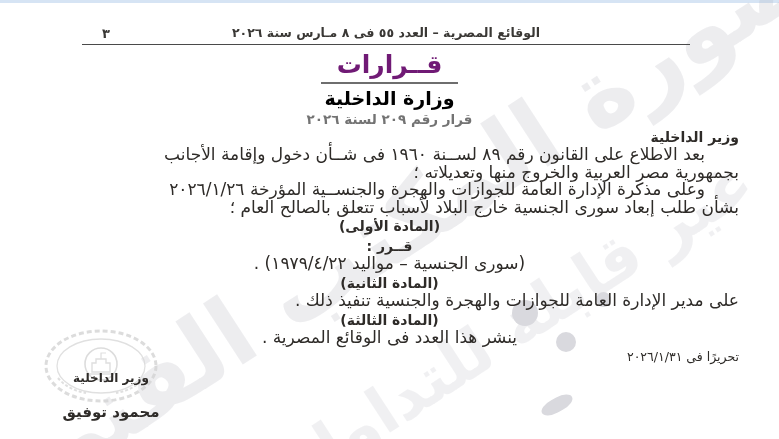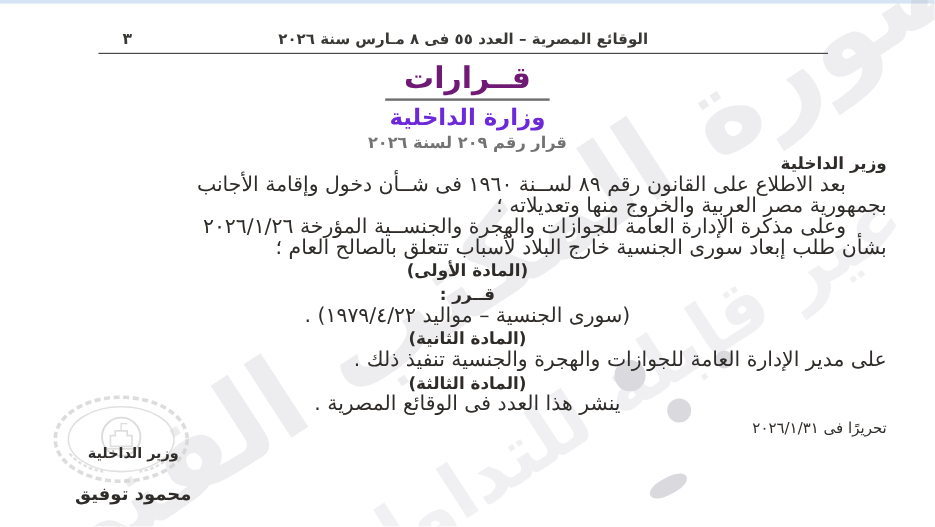--- a/index.html
+++ b/index.html
@@ -26,21 +26,21 @@
     position:relative;z-index:1;margin:25px 89px 0 82px;
     text-align:center;font-size:12.5px;font-weight:bold;color:#3a3835;
     padding-bottom:4px;border-bottom:1.6px solid #4a4a4a;
   }
   .pagenum{position:absolute;left:20px;top:1px;font-size:13px;font-weight:bold;}
 
   
   .doc{position:relative;z-index:1;margin:5px 40px 0 40px;text-align:right;}
   .title{margin:2px 0 3px;text-align:center;font-weight:bold;font-size:25px;line-height:30px;color:#701a75;}
   .title .tline{display:inline-block;border-bottom:2px solid #6e6e6e;padding:0 16px 2px;}
-  .ministry{margin:0;text-align:center;font-weight:bold;font-size:19px;line-height:23px;color:#6d28d9;}
+  .ministry{margin:0;text-align:center;font-weight:bold;font-size:19px;line-height:23px;color:#000000;}
   .decree-no{margin:0;text-align:center;font-weight:bold;font-size:13.5px;line-height:18px;color:#737373;}
   .issuer{font-size:14px;line-height:18px;font-weight:bold;}
   .ln{margin:0;font-size:17px;line-height:17.5px;}
   .indent{padding-right:34px;}
   .center{text-align:center;}
   .bold{font-weight:bold;}
   .hd{font-size:14px;line-height:17.5px;margin:2px 0 0;}
   .dateline{margin:1px 0 0;text-align:right;padding-left:82px;font-size:12.5px;line-height:17px;}
 
   

